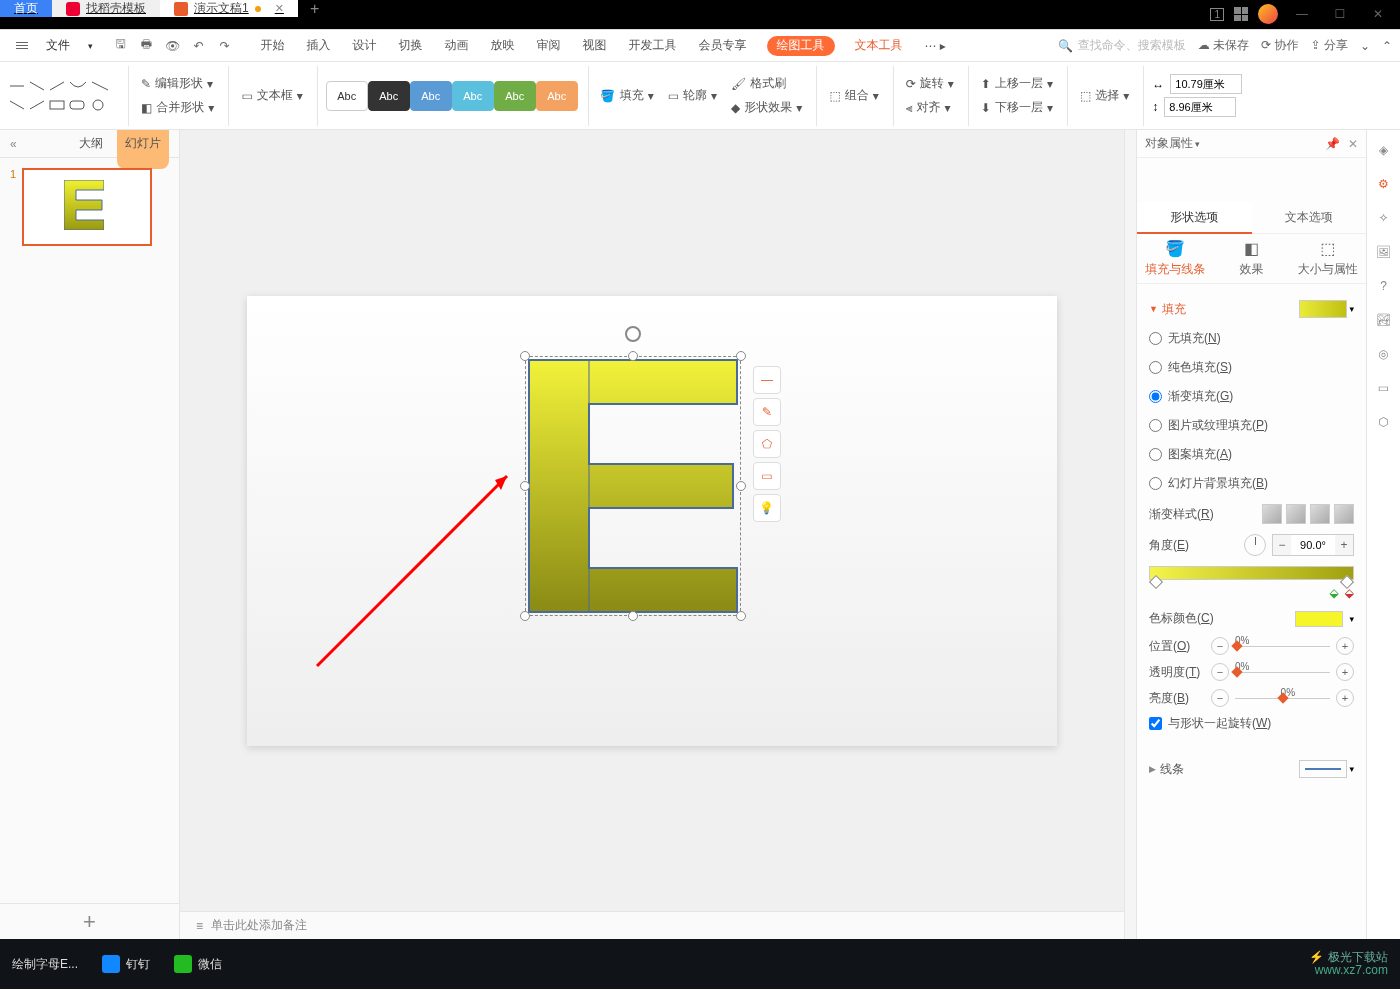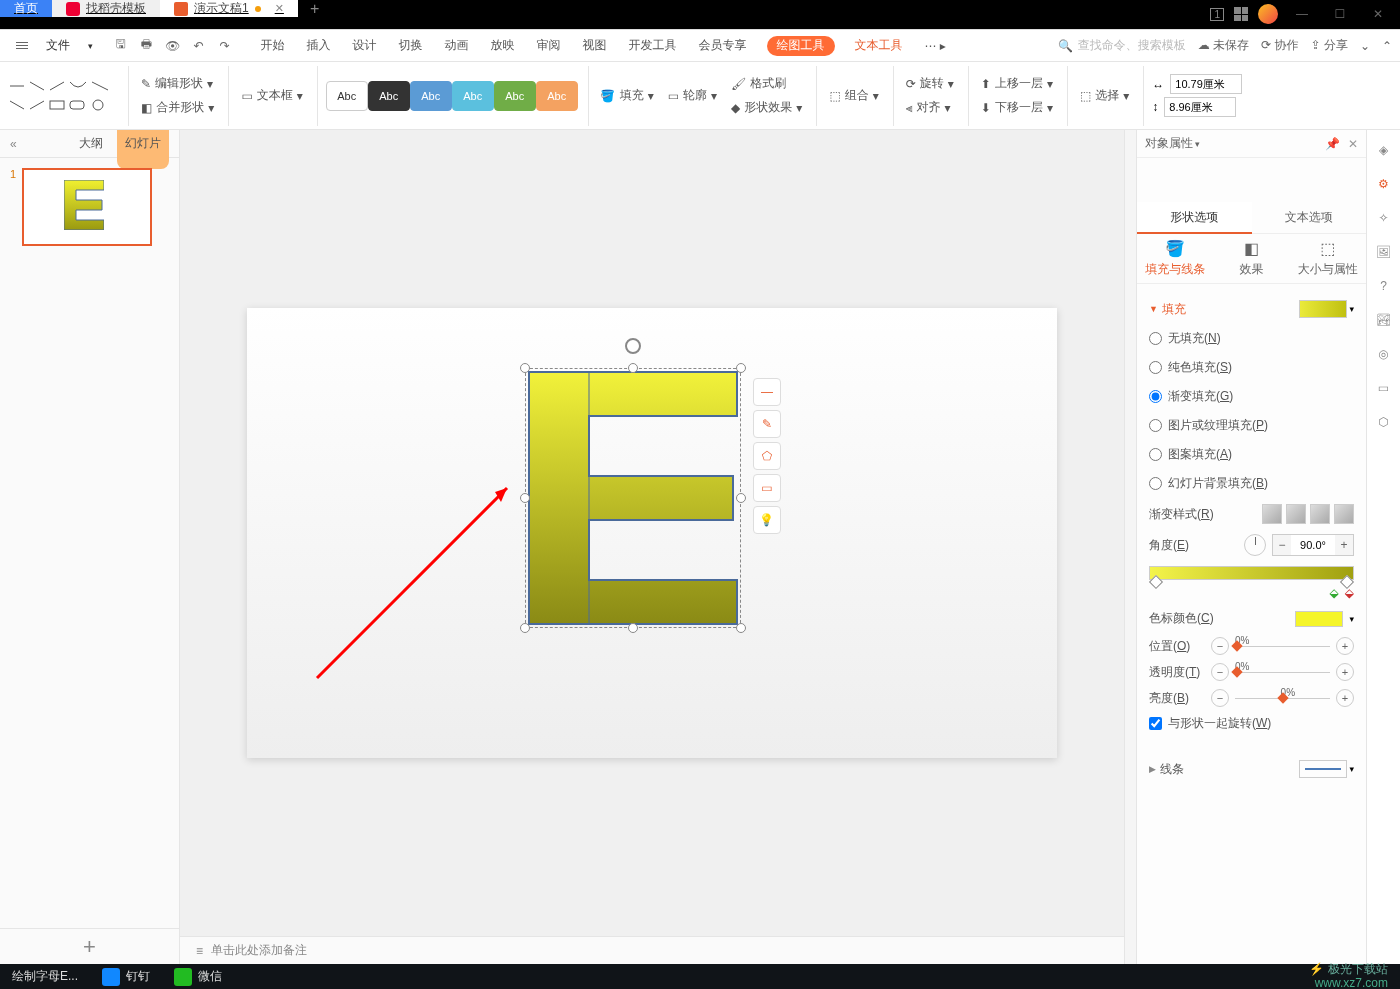--- a/index.html
+++ b/index.html
@@ -113,21 +113,21 @@
 .check-row { display: flex; align-items: center; gap: 6px; margin: 4px 0; color: #555; }
 .section-h2 { display: flex; align-items: center; margin-top: 28px; }
 .section-h2 .tri { color: #888; margin-right: 4px; font-size: 9px; }
 .line-chip { width: 48px; height: 18px; border: 1px solid #ccc; display: flex; align-items: center; justify-content: center; }
 .line-chip span { width: 36px; height: 2px; background: #4a7ab8; }
 
 .vstrip { width: 34px; border-left: 1px solid #e5e5e5; display: flex; flex-direction: column; align-items: center; gap: 14px; padding-top: 10px; color: #888; }
 .vstrip span { width: 20px; height: 20px; display: flex; align-items: center; justify-content: center; }
 
 
-.taskbar { height: 25px; background: #101418; display: flex; align-items: center; color: #ddd; }
+.taskbar { height: 50px; background: #101418; display: flex; align-items: center; color: #ddd; }
 .task-item { height: 36px; display: flex; align-items: center; gap: 6px; padding: 0 12px; font-size: 12px; }
 .task-item .ico { width: 18px; height: 18px; display: inline-block; }
 .watermark { margin-left: auto; padding-right: 12px; font-size: 12px; color: #6a9; text-align: right; line-height: 1.1; }
 .watermark b { color: #8fc; }
 
 svg.letter { width: 100%; height: 100%; }
 .u { text-decoration: underline; }
 </style>
 </head>
 <body>

